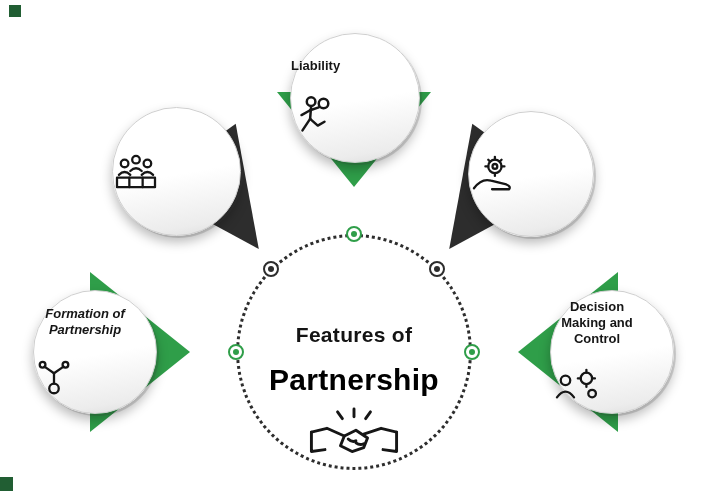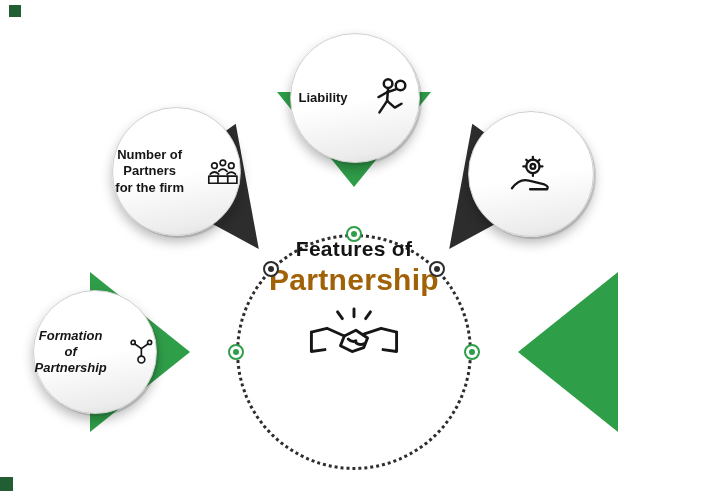--- a/index.html
+++ b/index.html
@@ -4,21 +4,21 @@
 <style>
   html,body{margin:0;padding:0;background:#ffffff;}
   .stage{position:relative;width:720px;height:503px;background:#ffffff;overflow:hidden;
          font-family:"Liberation Sans",sans-serif;}
 
   
   .circle{position:absolute;border-radius:50%;box-sizing:border-box;z-index:2;
           background:linear-gradient(170deg,#ffffff 52%,#ececec 88%,#dcdcdc 100%);
           border:1px solid #cfcfcf;
           box-shadow:0 6px 12px rgba(0,0,0,0.28), 2px 2px 0 rgba(70,70,70,0.18);
-          display:flex;flex-direction:row;align-items:center;justify-content:center;gap:20px;}
+          display:flex;flex-direction:column;align-items:flex-start;justify-content:center;gap:20px;}
   .label{font-weight:bold;font-size:13px;line-height:1.25;color:#161616;text-align:center;}
   .lbl-partners{width:100px;}
   .lbl-risk{width:62px;}
   .lbl-formation{width:102px;font-style:italic;}
   .lbl-decision{width:92px;}
 
   
   .tri{position:absolute;width:0;height:0;z-index:1;}
   .tri-liability{border-left:77px solid transparent;border-right:77px solid transparent;
                  border-top:95px solid var(--green);}
@@ -27,23 +27,23 @@
   .tri-risk{border-left:55px solid transparent;border-right:55px solid transparent;
             border-top:115px solid var(--dark);transform:rotate(36deg);}
   .tri-formation{border-top:80px solid transparent;border-bottom:80px solid transparent;
                  border-left:100px solid var(--green);}
   .tri-decision{border-top:80px solid transparent;border-bottom:80px solid transparent;
                 border-right:100px solid var(--green);}
 
   
   .hub{position:absolute;left:236px;top:234px;width:236px;height:236px;box-sizing:border-box;
        border:3px dotted #2d2d2d;border-radius:50%;z-index:0;
-       display:flex;flex-direction:column;align-items:center;justify-content:flex-start;}
+       display:flex;flex-direction:column;align-items:center;justify-content:flex-end;}
   .hub-title1{font-size:21px;font-weight:bold;color:#141414;letter-spacing:.3px;}
-  .hub-title2{font-size:30px;font-weight:bold;color:#a16207;letter-spacing:.3px;margin-top:2px;}
+  .hub-title2{font-size:30px;font-weight:bold;color:#000000;letter-spacing:.3px;margin-top:16px;}
   .hub-icon{margin-top:10px;}
 
   
   .ringdot{position:absolute;width:16px;height:16px;border-radius:50%;background:#fff;
            box-sizing:border-box;border:2px solid var(--green);z-index:3;
            display:flex;align-items:center;justify-content:center;}
   .ringdot.dark{border-color:var(--dark);}
   .ringdot-core{width:6px;height:6px;border-radius:50%;background:var(--green);}
   .ringdot.dark .ringdot-core{background:var(--dark);}
 
@@ -106,21 +106,20 @@
           <path d="M19 17 L28 14"></path>
         <circle cx="33" cy="10" r="5"></circle>
         <path d="M19 26 L11 38"></path>
           <path d="M19 26 L27 33 L34 29"></path>
       </g>
     </svg>
   </div>
 
   <div class="tri tri-partners" style="left:170px;top:145px;"></div>
   <div class="circle" style="left:112px;top:107px;width:129px;height:129px;">
-    <div class="label lbl-partners">Number of Partners for the firm</div>
     <svg width="46" height="38" viewBox="0 0 48 40">
       <g fill="none" stroke="#161616" stroke-width="2.4" stroke-linecap="round" stroke-linejoin="round">
         <circle cx="12" cy="11" r="4"></circle>
           <circle cx="24" cy="7" r="4"></circle>
           <circle cx="36" cy="11" r="4"></circle>
         <path d="M6 23 q6 -6 12 0"></path>
           <path d="M18 19 q6 -6 12 0"></path>
           <path d="M30 23 q6 -6 12 0"></path>
         <rect x="4" y="26" width="40" height="10"></rect>
         <path d="M17 26 V36"></path>
@@ -155,14 +154,29 @@
         <path d="M21 27 V16"></path>
         <path d="M21 16 L11 9"></path>
           <path d="M21 16 L31 9"></path>
         <circle cx="9" cy="7" r="3"></circle>
           <circle cx="33" cy="7" r="3"></circle>
       </g>
     </svg>
   </div>
 
   <div class="tri tri-decision" style="left:518px;top:272px;"></div>
+  <div class="circle" style="left:550px;top:290px;width:124px;height:124px;">
+    <div class="label lbl-decision">Decision Making and Control</div>
+    <svg width="48" height="38" viewBox="0 0 48 40">
+      <g fill="none" stroke="#161616" stroke-width="2.4" stroke-linecap="round" stroke-linejoin="round">
+        <circle cx="14" cy="14" r="5"></circle>
+        <path d="M5 32 q9 -12 18 0"></path>
+        <circle cx="36" cy="12" r="6"></circle>
+        <path d="M36 3 V6"></path>
+          <path d="M36 18 V21"></path>
+          <path d="M27 12 H30"></path>
+          <path d="M42 12 H45"></path>
+        <circle cx="42" cy="28" r="4"></circle>
+      </g>
+    </svg>
+  </div>
 
 </div>
 
 </body></html>

